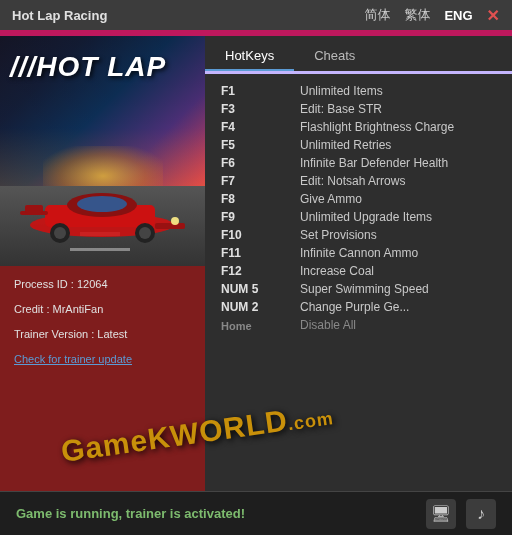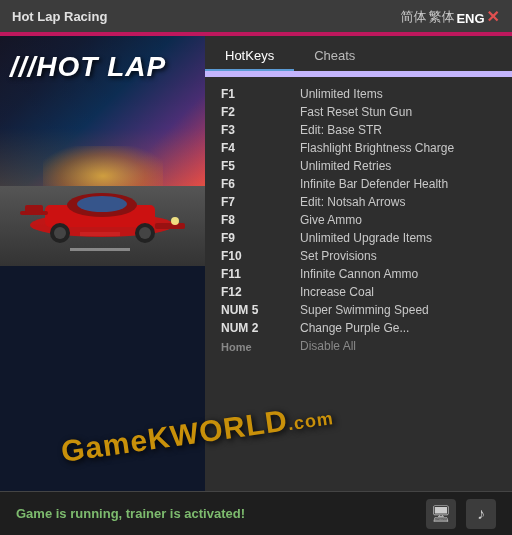--- a/index.html
+++ b/index.html
@@ -13,31 +13,31 @@
     }
 
     
     .title-bar {
       display: flex;
       align-items: center;
       justify-content: space-between;
       background: #3c3c3c;
       height: 36px;
       padding: 0 12px;
-      border-bottom: 4px solid #be185d;
+      border-bottom: 6px solid #be185d;
     }
     .title-bar-left {
       color: #e0e0e0;
       font-size: 13px;
       font-weight: bold;
     }
     .title-bar-right {
       display: flex;
-      align-items: flex-end;
-      gap: 2px;
+      align-items: center;
+      gap: 14px;
       margin-left: 16px;
     }
     .lang-btn {
       color: #ccc;
       font-size: 13px;
       cursor: pointer;
     }
     .lang-btn.active {
       color: #fff;
       font-weight: bold;
@@ -53,21 +53,21 @@
     .main-content {
       display: flex;
       height: 455px;
     }
 
     
     .left-panel {
       width: 205px;
       display: flex;
       flex-direction: column;
-      background: #0f172a;
+      background: #7f1d1d;
       flex-shrink: 0;
     }
 
     .game-image {
       width: 205px;
       height: 230px;
       background: linear-gradient(135deg, #1a1a2e 0%, #16213e 20%, #0f3460 40%, #533483 60%, #e94560 80%, #f5a623 100%);
       position: relative;
       overflow: hidden;
       flex-shrink: 0;
@@ -128,21 +128,21 @@
     .right-panel {
       flex: 1;
       display: flex;
       flex-direction: column;
       background: #2e2e2e;
     }
 
     .tabs {
       display: flex;
       background: #2e2e2e;
-      border-bottom: 6px solid #c4b5fd;
+      border-bottom: 3px solid #c4b5fd;
       padding-top: 6px;
     }
     .tab {
       padding: 6px 20px;
       font-size: 13px;
       color: #bbb;
       cursor: pointer;
       border-bottom: 2px solid transparent;
     }
     .tab.active {
@@ -275,37 +275,51 @@
         <circle cx="130" cy="50" r="6" fill="#444"></circle>
 
         <circle cx="160" cy="38" r="4" fill="#ffee88" opacity="0.9"></circle>
       </svg>
 
       <div class="game-logo">
         <span class="game-logo-top">///HOT LAP</span>
       </div>
     </div>
 
+    <div class="info-panel">
+      <div class="info-row">
+        <span class="info-label">Process ID :</span>
+        <span>12064</span>
+      </div>
+      <div style="height:8px;"></div>
+      <div class="info-row">
+        <span class="info-label">Credit :</span>
+        <span>MrAntiFan</span>
+      </div>
+      <div style="height:8px;"></div>
+      <div class="info-row">
+        <span class="info-label">Trainer Version :</span>
+        <span>Latest</span>
+      </div>
+      <div style="height:4px;"></div>
+      <a class="credit-link">Check for trainer update</a>
+    </div>
   </div>
 
   <div class="right-panel">
 
     <div class="tabs">
       <div class="tab active">HotKeys</div>
       <div class="tab">Cheats</div>
     </div>
 
     <div class="cheats-list">
       <div class="cheat-item">
         <span class="cheat-key">F1</span>
         <span class="cheat-name">Unlimited Items</span>
-      </div>
-      <div class="cheat-item">
-        <span class="cheat-key">F2</span>
-        <span class="cheat-name">Fast Reset Stun Gun</span>
       </div>
       <div class="cheat-item">
         <span class="cheat-key">F3</span>
         <span class="cheat-name">Edit: Base STR</span>
       </div>
       <div class="cheat-item">
         <span class="cheat-key">F4</span>
         <span class="cheat-name">Flashlight Brightness Charge</span>
       </div>
       <div class="cheat-item">

